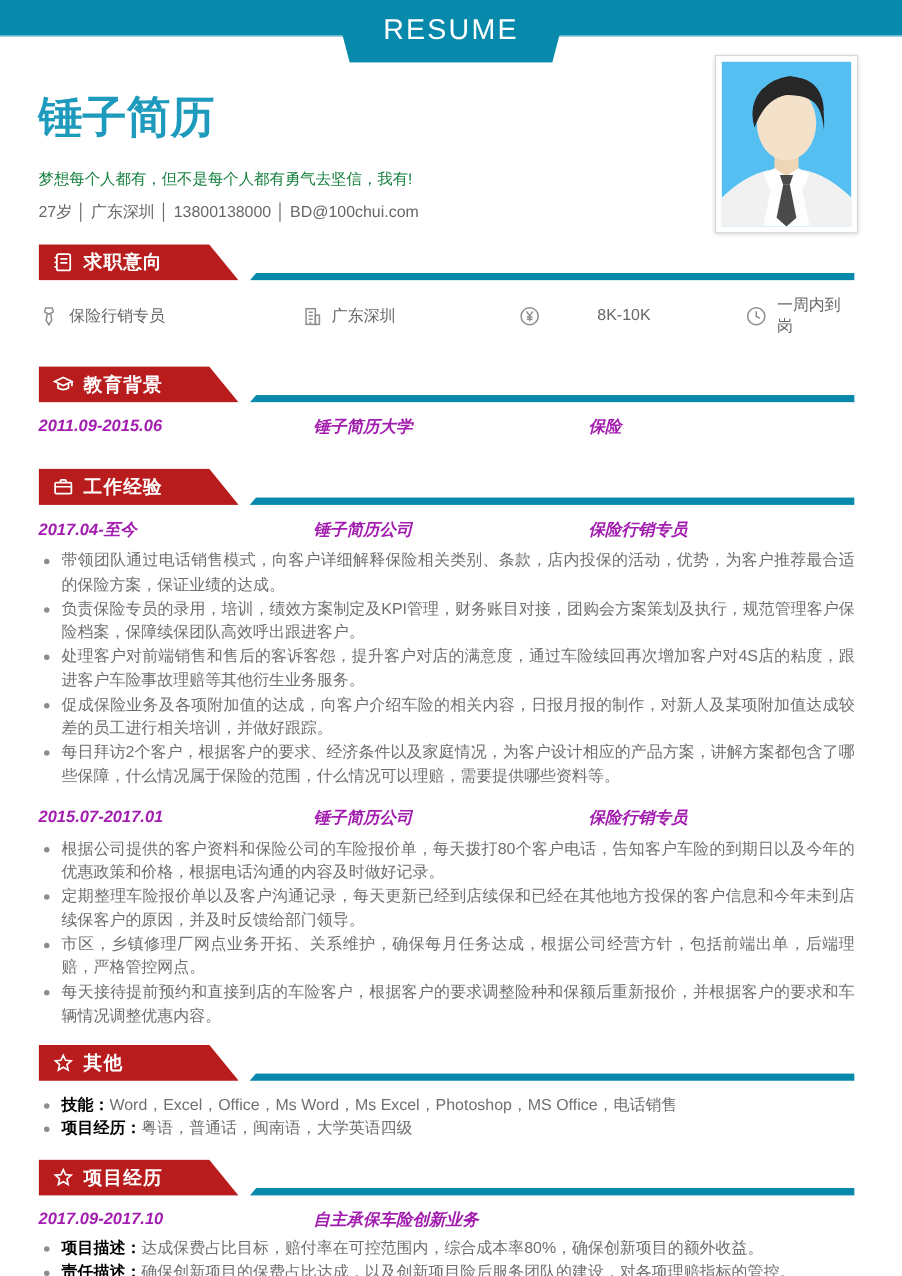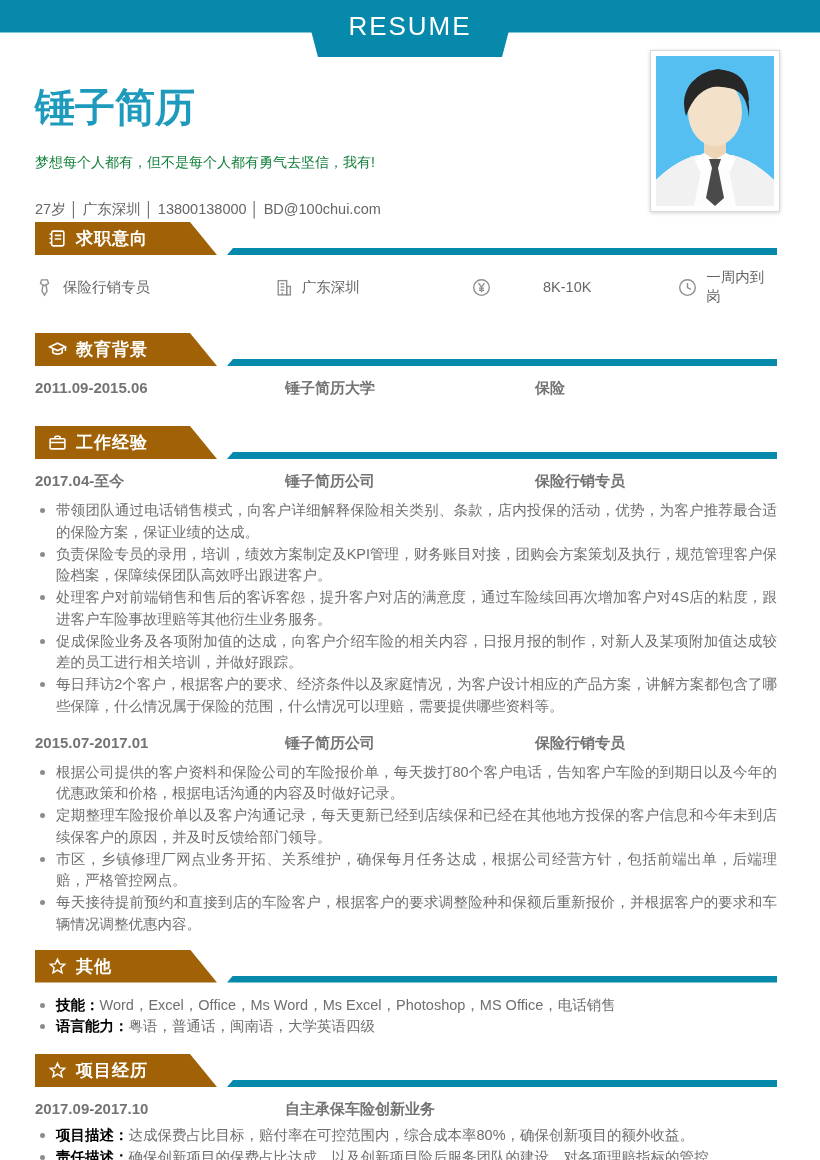--- a/index.html
+++ b/index.html
@@ -11,42 +11,42 @@
   .banner-bar{position:absolute;left:0;top:0;right:0;height:32px;background:#0789ab;border-bottom:1px solid #7fc4d6;}
   .banner-ribbon{position:absolute;left:50%;top:0;width:214px;height:57px;margin-left:-107px;
      background:#0789ab;clip-path:polygon(0 0,100% 0,93% 100%,7% 100%);}
   .banner-title{position:absolute;left:0;right:0;top:11px;text-align:center;color:#ffffff;
      font-size:26px;font-weight:400;letter-spacing:2px;}
 
   
   .header-area{position:relative;height:165px;padding:28px 43px 0 35px;box-sizing:border-box;}
   .name{font-size:40px;font-weight:bold;color:#1d9abc;line-height:1.1;margin:0;}
   .tagline{margin-top:25px;font-size:14px;color:#15803d;}
-  .meta{margin-top:28px;font-size:14.5px;color:#666;}
+  .meta{margin-top:11px;font-size:14.5px;color:#666;}
   .photo-frame{position:absolute;top:-7px;right:40px;width:118px;height:150px;background:#fff;
      padding:5px;border:1px solid #d8d8d8;box-shadow:0 1px 4px rgba(0,0,0,.18);}
   .photo-frame svg{display:block;}
 
   
   .sec-head{position:relative;height:33px;margin:0 43px 0 35px;}
-  .tab{position:absolute;left:0;top:0;width:182px;height:33px;background:#a16207;
+  .tab{position:absolute;left:0;top:0;width:182px;height:33px;background:#b91c1c;
      clip-path:polygon(0 0,calc(100% - 27px) 0,100% 100%,0 100%);
      display:flex;align-items:center;padding-left:13px;box-sizing:border-box;}
   .tab-icon{width:19px;height:19px;margin-right:9px;display:inline-flex;}
   .tab-title{color:#fff;font-size:17px;font-weight:bold;letter-spacing:1px;}
   .rule{position:absolute;left:192px;right:0;bottom:0;height:7px;background:#0789ab;
      clip-path:polygon(6px 0,100% 0,100% 100%,0 100%);}
 
   
   .intent-row{display:flex;margin:13px 43px 0 35px;font-size:14.5px;color:#666;align-items:center;}
   .intent-item{display:flex;align-items:center;}
   .intent-item .gicon{width:19px;height:19px;margin-right:9px;flex:0 0 auto;}
   .iw1{width:243px;} .iw2{width:202px;} .iw3{width:210px;gap:43px;}
 
-  .cols-row{display:flex;margin:13px 43px 0 35px;font-size:15px;font-weight:bold;color:#737373;}
+  .cols-row{display:flex;margin:13px 43px 0 35px;font-size:15px;font-weight:bold;color:#a21caf;font-style:italic;}
   .col-a{width:250px;} .col-b{width:250px;} .col-c{flex:1;}
 
   
   ul.blist{list-style:none;margin:9px 43px 0 35px;padding:0;}
   ul.blist li{position:relative;padding-left:21px;font-size:14.5px;line-height:21.75px;
      color:#6f6f6f;text-align:justify;}
   ul.blist li::before{content:"";position:absolute;left:5px;top:8px;width:5px;height:5px;
      border-radius:50%;background:#8c8c8c;}
   ul.blist li b{color:#000000;}
   .mt-job2{margin-top:16px;justify-content:center;}
@@ -215,21 +215,21 @@
           <path d="M9,2.2 L11,6.5 L15.8,7 L12.2,10.2 L13.2,15 L9,12.5 L4.8,15 L5.8,10.2 L2.2,7 L7,6.5 Z"></path>
         </svg>
       </span>
       <span class="tab-title">其他</span>
     </div>
     <div class="rule"></div>
   </div>
 
   <ul class="blist other-list">
     <li><b>技能：</b><span>Word，Excel，Office，Ms Word，Ms Excel，Photoshop，MS Office，电话销售</span></li>
-    <li><b>语言能力：</b><span>粤语，普通话，闽南语，大学英语四级</span></li>
+    <li><b>项目经历：</b><span>粤语，普通话，闽南语，大学英语四级</span></li>
   </ul>
 
   <div class="sec-head mt-sec5">
     <div class="tab">
       <span class="tab-icon">
         <svg width="19" height="19" viewBox="0 0 18 18" fill="none" stroke="#ffffff" stroke-width="1.4">
           <path d="M9,2.2 L11,6.5 L15.8,7 L12.2,10.2 L13.2,15 L9,12.5 L4.8,15 L5.8,10.2 L2.2,7 L7,6.5 Z"></path>
         </svg>
       </span>
       <span class="tab-title">项目经历</span>

